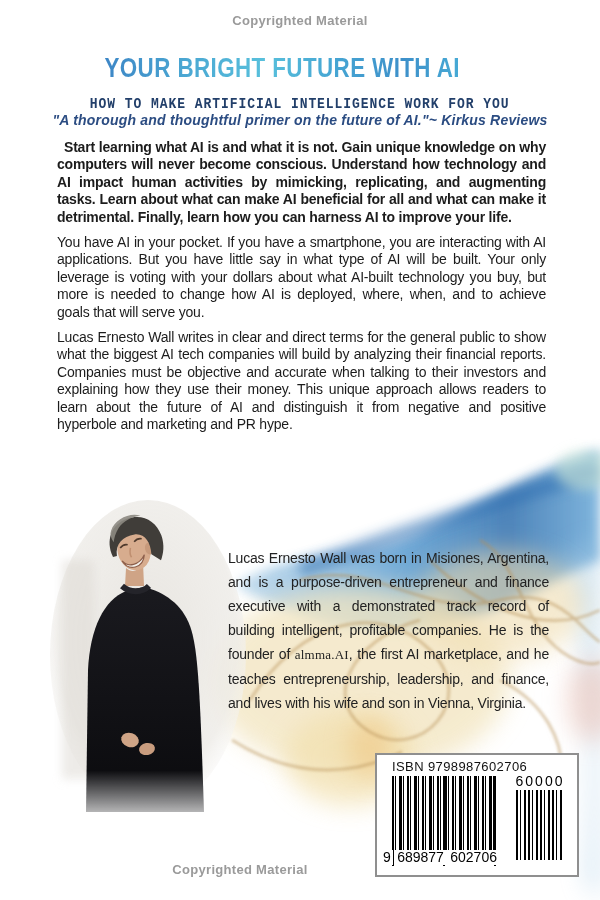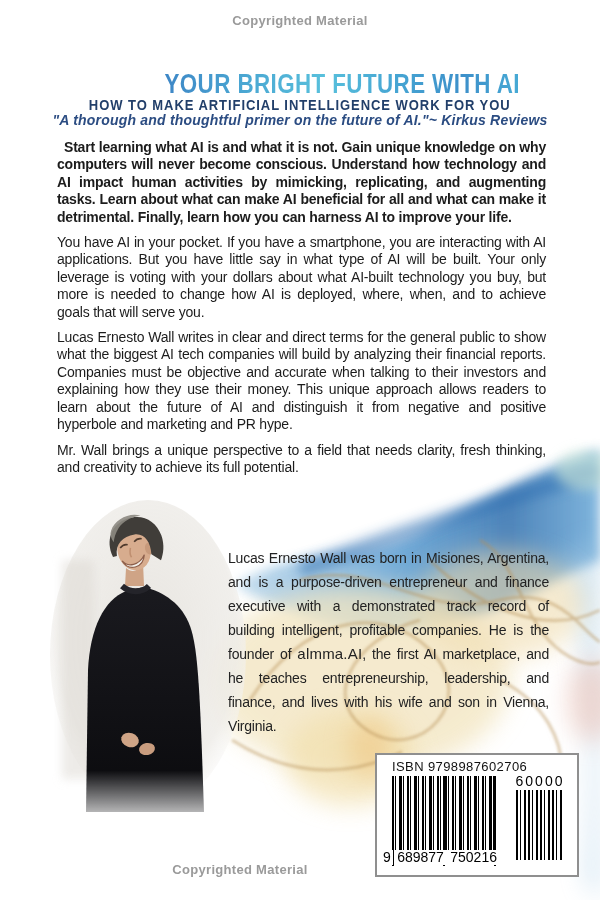--- a/index.html
+++ b/index.html
@@ -9,40 +9,40 @@
   
   .watercolor{position:absolute;left:0;top:0;width:600px;height:900px;z-index:1;}
   .photo-wrap{position:absolute;left:46px;top:500px;width:204px;height:330px;z-index:2;}
 
   
   .txt{position:absolute;z-index:3;}
   .copyright{left:0;width:600px;text-align:center;font-size:13px;font-weight:bold;color:#9a9a9a;letter-spacing:.3px;}
   .copyright.top{top:13px;}
   .copyright.bottom{top:862px;left:-60px;}
 
-  .title{top:64px;left:0;width:564px;text-align:right;margin:0;}
+  .title{top:48px;left:0;width:564px;text-align:center;margin:0;}
   .title span{display:inline-block;font-size:28px;font-weight:bold;letter-spacing:.5px;white-space:nowrap;
     transform:scaleX(.80);transform-origin:center;
     color:#3f97cc;
     background:linear-gradient(90deg,#3d86c6 0%,#4aa6d2 22%,#58c0dc 45%,#46a5d3 65%,#3d90ca 84%,#47aad5 100%);
     -webkit-background-clip:text;background-clip:text;-webkit-text-fill-color:transparent;}
-  .subtitle{top:88px;left:0;width:600px;text-align:center;margin:0;}
+  .subtitle{top:88px;left:0;width:600px;text-align:center;margin:0;font-family:Liberation Mono, monospace;}
   .subtitle span{display:inline-block;font-size:14px;font-weight:bold;letter-spacing:1px;color:#223f6a;
     transform:scaleX(.93);transform-origin:center;white-space:nowrap;}
   .quote{top:112px;left:0;width:600px;text-align:center;font-size:14px;font-weight:bold;font-style:italic;
     color:#2b4c82;letter-spacing:.2px;}
 
   .paragraphs{top:139px;left:57px;width:489px;font-size:14px;line-height:17.4px;letter-spacing:-.2px;
     color:#1c1c1c;text-align:justify;}
   .paragraphs p{margin:0 0 8px 0;}
   .paragraphs p.indent-first{text-indent:7px;font-weight:bold;}
 
   .bio{top:546px;left:228px;width:321px;font-size:14px;line-height:24px;letter-spacing:-.2px;
     color:#222;text-align:justify;}
-  .bio .brand{font-family:Liberation Sans, sans-serif;font-size:15px;letter-spacing:.2px;}
+  .bio .brand{font-family:Liberation Serif, serif;font-size:13px;letter-spacing:.2px;}
 
   
   .barcode-box{position:absolute;left:375px;top:753px;width:200px;height:120px;background:#fff;
     border:2px solid #8f8f8f;z-index:3;}
   .isbn-label{position:absolute;left:15px;top:4px;font-size:13px;color:#111;letter-spacing:.4px;white-space:nowrap;}
   .bars-left{position:absolute;left:15px;top:21px;width:104px;height:74px;
     background:repeating-linear-gradient(90deg,#000 0 2px,#fff 2px 3px,#000 3px 4px,#fff 4px 7px,#000 7px 10px,#fff 10px 11px,#000 11px 12px,#fff 12px 15px);}
   .guard{position:absolute;top:21px;width:2px;height:90px;background:#000;}
   .g1{left:15px}.g2{left:66px}.g3{left:117px}
   .digits-row{position:absolute;left:4px;top:95px;width:118px;display:flex;font-size:14px;color:#000;
@@ -157,35 +157,34 @@
   <h1 class="txt title"><span>YOUR BRIGHT FUTURE WITH AI</span></h1>
 
   <h2 class="txt subtitle"><span>HOW TO MAKE ARTIFICIAL INTELLIGENCE WORK FOR YOU</span></h2>
 
   <div class="txt quote">"A thorough and thoughtful primer on the future of AI."~ Kirkus Reviews</div>
 
   <div class="txt paragraphs">
     <p class="indent-first">Start learning what AI is and what it is not. Gain unique knowledge on why computers will never become conscious. Understand how technology and AI impact human activities by mimicking, replicating, and augmenting tasks. Learn about what can make AI beneficial for all and what can make it detrimental. Finally, learn how you can harness AI to improve your life.</p>
     <p>You have AI in your pocket. If you have a smartphone, you are interacting with AI applications. But you have little say in what type of AI will be built. Your only leverage is voting with your dollars about what AI-built technology you buy, but more is needed to change how AI is deployed, where, when, and to achieve goals that will serve you.</p>
     <p>Lucas Ernesto Wall writes in clear and direct terms for the general public to show what the biggest AI tech companies will build by analyzing their financial reports. Companies must be objective and accurate when talking to their investors and explaining how they use their money. This unique approach allows readers to learn about the future of AI and distinguish it from negative and positive hyperbole and marketing and PR hype.</p>
-    <p>Mr. Wall brings a unique perspective to a field that needs clarity, fresh thinking, and creativity to achieve its full potential.</p>
   </div>
 
   <div class="txt bio"><span>Lucas Ernesto Wall was born in Misiones, Argentina, and is a purpose-driven entrepreneur and finance executive with a demonstrated track record of building intelligent, profitable companies. He is the founder of </span><span class="brand">almma.AI</span><span>, the first AI marketplace, and he teaches entrepreneurship, leadership, and finance, and lives with his wife and son in Vienna, Virginia.</span></div>
 
   <div class="barcode-box">
     <div class="isbn-label">ISBN 9798987602706</div>
     <div class="bars-left"></div>
     <div class="guard g1"></div>
     <div class="guard g2"></div>
     <div class="guard g3"></div>
     <div class="digits-row">
       <span>9</span>
       <span>689877</span>
-      <span>750216</span>
+      <span>602706</span>
     </div>
     <div class="price-label">60000</div>
     <div class="bars-right"></div>
   </div>
 
   <div class="txt copyright bottom">Copyrighted Material</div>
 
 </div>
 
 </body></html>

